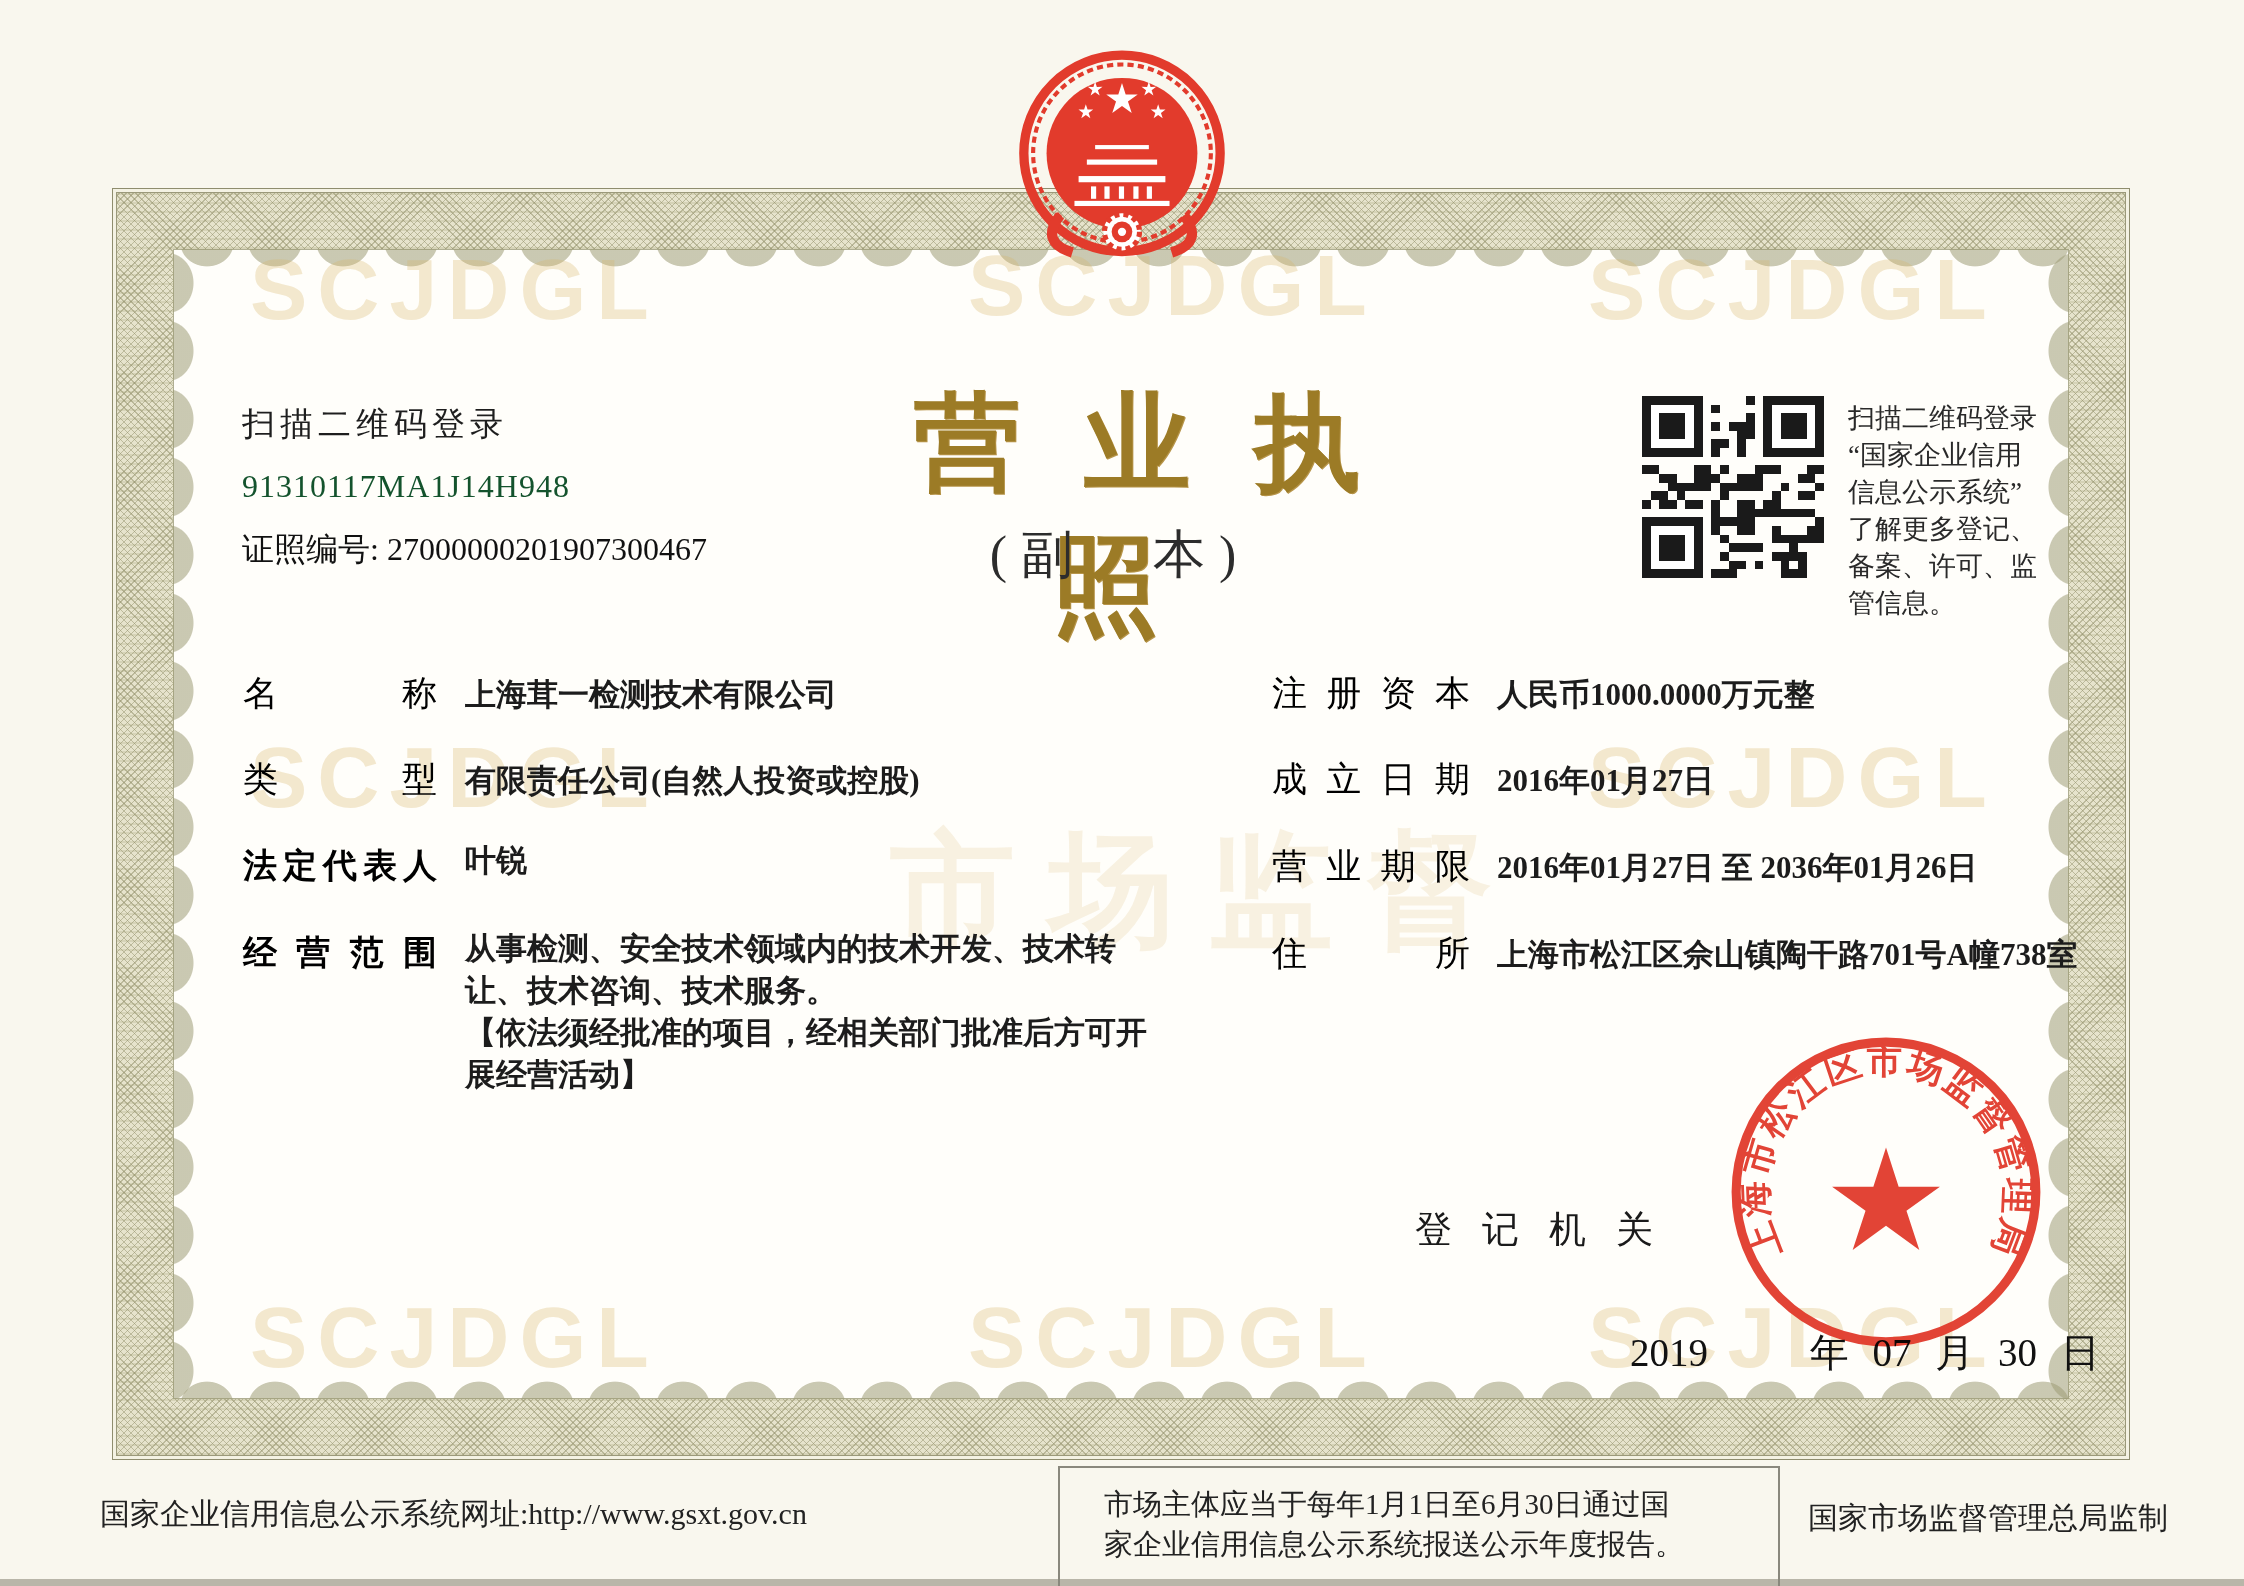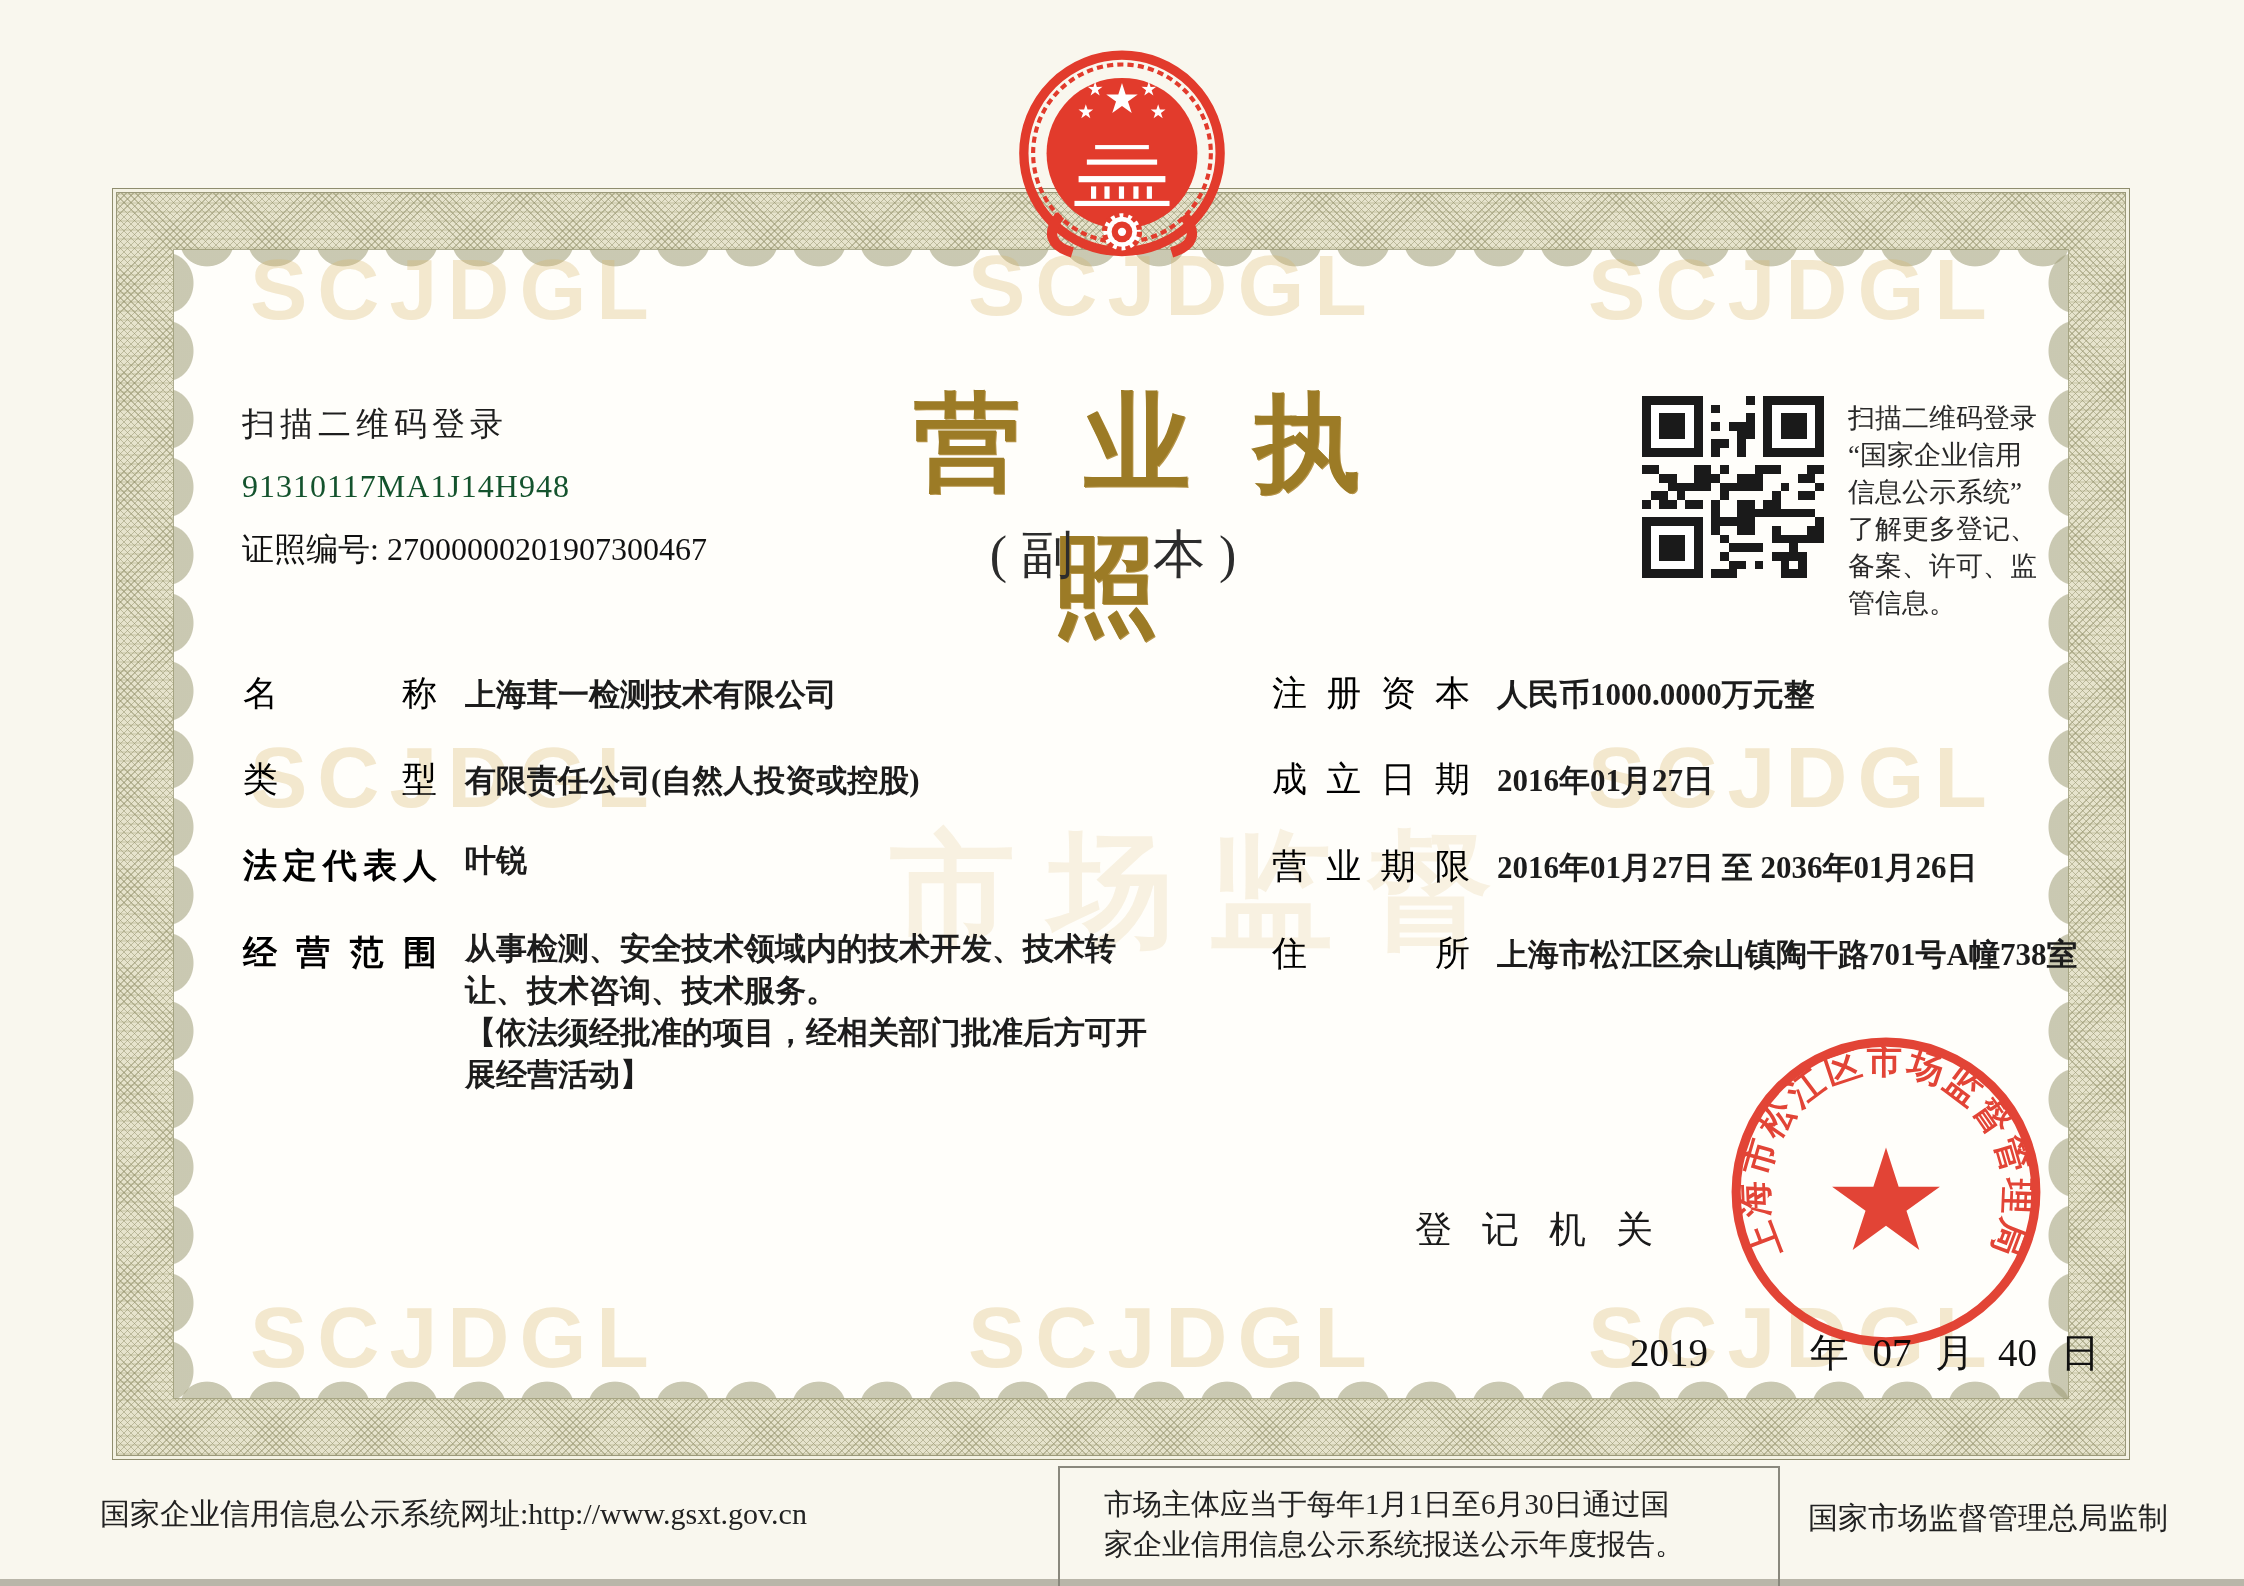--- a/index.html
+++ b/index.html
@@ -314,21 +314,21 @@
 
     <div class="flabel rc-label" style="top:930px;">住所</div>
     <div class="fvalue rc-value" style="top:934px;">上海市松江区佘山镇陶干路701号A幢738室</div>
 
     <div class="reg-label">登记机关</div>
     <div class="date-row">
       <span class="d-year">2019</span>
       <span class="d-unit">年</span>
       <span>07</span>
       <span class="d-unit">月</span>
-      <span>40</span>
+      <span>30</span>
       <span class="d-unit">日</span>
     </div>
 
     <div class="stamp">
       <svg viewBox="0 0 320 320">
         <defs>
           <polygon id="st2" points="0,-10 -2.23,-3.07 -9.51,-3.09 -3.61,1.17 -5.88,8.09 0,3.8 5.88,8.09 3.61,1.17 9.51,-3.09 2.23,-3.07"></polygon>
           <path id="stamp-arc" d="M 53 210 A 118 118 0 1 1 267 210" fill="none"></path>
         </defs>
         <circle cx="160" cy="160" r="148" fill="none" stroke="#e03526" stroke-width="9"></circle>

